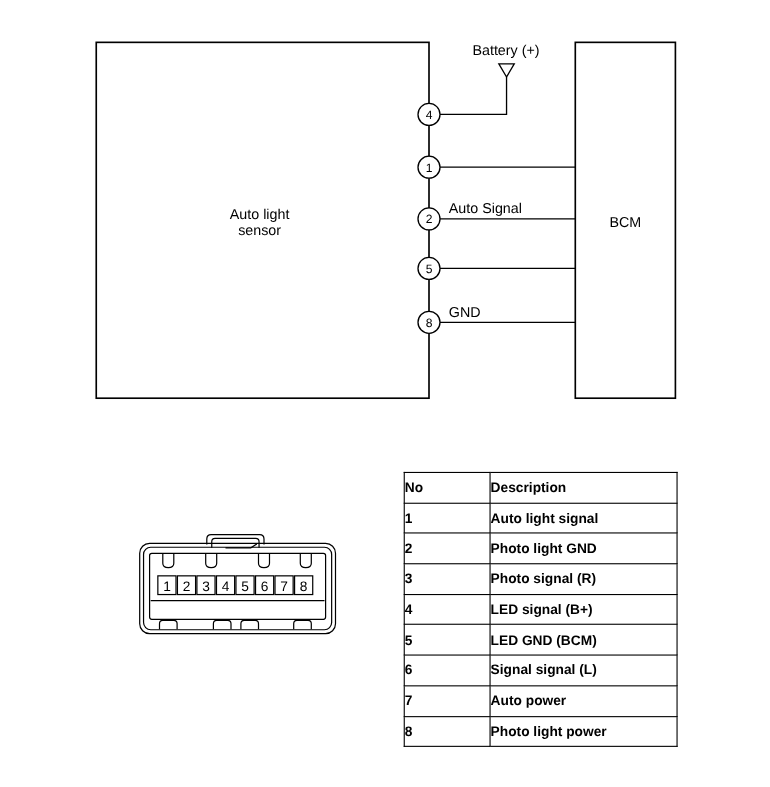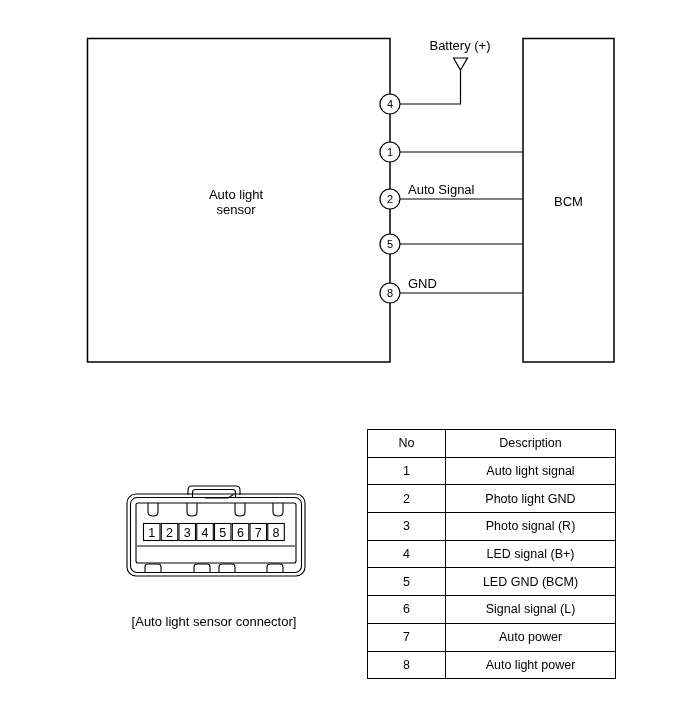--- a/index.html
+++ b/index.html
@@ -38,23 +38,23 @@
   }
   .pin-table table {
     border-collapse: collapse;
     width: 100%;
     table-layout: fixed;
     font-size: 12.5px;
   }
   .pin-table th, .pin-table td {
     border: 1px solid #000;
     height: 26.7px;
-    text-align: center;
+    text-align: left;
     vertical-align: middle;
-    font-weight: normal;
+    font-weight: bold;
     padding: 0;
     background: #fff;
   }
   .pin-table col.c-no   { width: 78px; }
   .pin-table col.c-desc { width: 170px; }
 
   .connector-caption {
     position: absolute;
     left: 98px;
     top: 614px;
@@ -152,21 +152,20 @@
         <rect x="232.3" y="523.5" width="16.5" height="17" class="thin"></rect>
         <text x="240.6" y="537" class="cell-num">6</text>
         <rect x="250.0" y="523.5" width="16.5" height="17" class="thin"></rect>
         <text x="258.3" y="537" class="cell-num">7</text>
         <rect x="267.8" y="523.5" width="16.5" height="17" class="thin"></rect>
         <text x="276.1" y="537" class="cell-num">8</text>
       </g>
     </g>
   </svg>
 
-  <div class="connector-caption">[Auto light sensor connector]</div>
 
   <div class="pin-table">
     <table>
       <colgroup>
           <col class="c-no">
           <col class="c-desc">
         </colgroup>
       <thead>
         <tr>
           <th>No</th>
@@ -197,19 +196,19 @@
         <tr>
           <td>6</td>
           <td>Signal signal (L)</td>
         </tr>
         <tr>
           <td>7</td>
           <td>Auto power</td>
         </tr>
         <tr>
           <td>8</td>
-          <td>Auto light power</td>
+          <td>Photo light power</td>
         </tr>
       </tbody>
     </table>
   </div>
 
 </div>
 
 </body></html>

